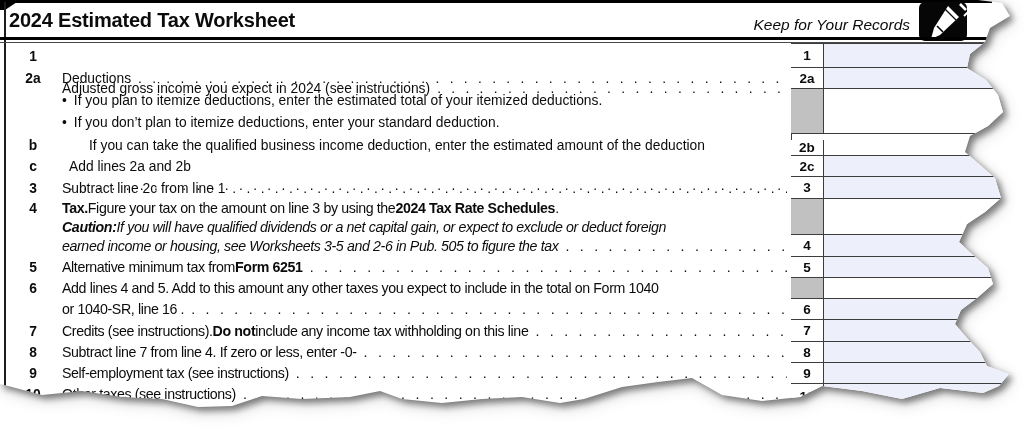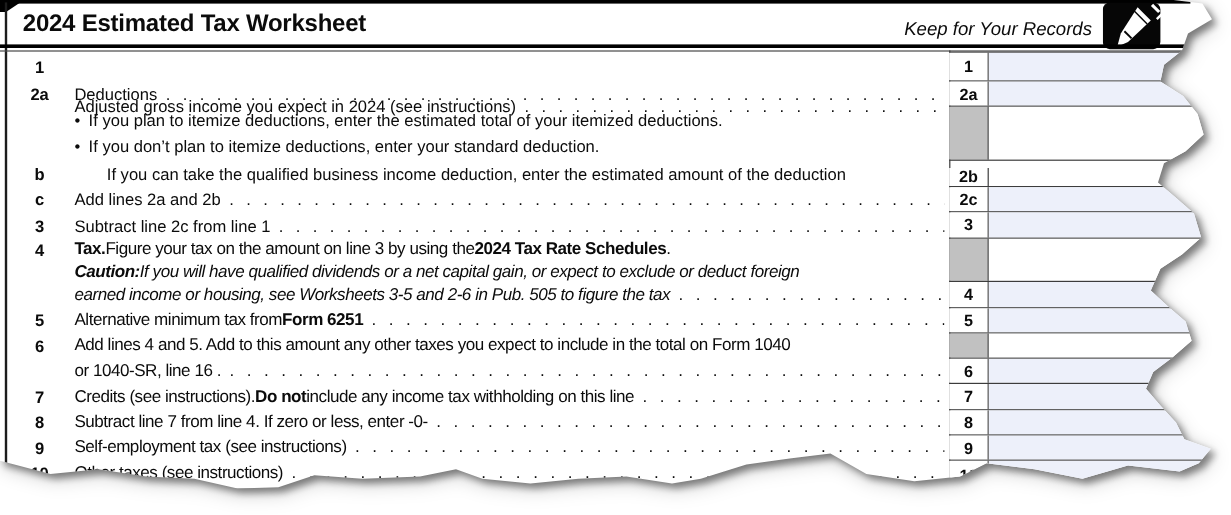--- a/index.html
+++ b/index.html
@@ -4,21 +4,21 @@
 <style>
   html,body{margin:0;padding:0;background:#ffffff;}
   body{width:1026px;height:429px;overflow:hidden;font-family:"Liberation Sans",sans-serif;color:#0b0b0b;}
   #shadow-wrap{width:1026px;height:429px;filter:drop-shadow(4px 4px 3px rgba(0,0,0,.42)) drop-shadow(1px 3px 7px rgba(0,0,0,.22));}
   #paper{position:relative;width:1026px;height:429px;background:#ffffff;
     clip-path:polygon(0px 0px,978px 0px,1002px 3px,1010px 16px,990px 28px,985px 42px,970px 54px,967px 68px,986px 80px,998px 95px,1003px 112px,988px 126px,970px 136px,965px 152px,979px 164px,995px 178px,1001px 198px,985px 212px,967px 224px,959px 242px,973px 255px,988px 268px,993px 284px,977px 298px,961px 310px,955px 324px,967px 338px,980px 352px,987px 366px,1009px 374px,999px 386px,983px 393px,940px 388px,902px 399px,862px 391px,822px 386px,800px 397px,762px 401px,722px 395px,692px 378px,658px 382px,622px 387px,584px 399px,560px 403px,522px 397px,482px 399px,442px 403px,402px 399px,380px 391px,350px 397px,302px 399px,262px 396px,232px 406px,198px 407px,162px 399px,122px 397px,82px 391px,42px 395px,12px 387px,0px 384px);}
   .abs{position:absolute;}
   #top-border{left:0;top:0;width:992px;height:3px;background:#000;}
   #corner-blob{left:0;top:0;width:20px;height:10px;background:#000;clip-path:polygon(0 0,100% 0,25% 100%,0 100%);}
   #left-border{left:4px;top:2px;width:2px;height:396px;background:#1c1c1c;}
-  #page-title{left:19px;top:9px;font-size:20px;font-weight:700;letter-spacing:-.2px;white-space:nowrap;}
+  #page-title{left:9px;top:9px;font-size:20px;font-weight:700;letter-spacing:-.2px;white-space:nowrap;}
   #records-note{left:748px;top:16px;width:162px;font-size:15.5px;font-style:italic;text-align:right;white-space:nowrap;}
   #pencil-box{left:919px;top:2px;}
   #title-rule{left:0;top:37px;width:1026px;height:3px;background:#000;}
   #table-top-rule{left:0;top:42px;width:1026px;height:1px;background:#4a4a4a;}
   #v-divider{left:791px;top:42px;width:1px;height:362px;background:#3c3c3c;}
   .tl{position:absolute;left:62px;width:725px;display:flex;align-items:baseline;white-space:nowrap;font-size:13.8px;line-height:19px;}
   .tl.cond{font-size:14.2px;letter-spacing:-.38px;text-align:right;}
   .lab{position:absolute;left:16px;width:34px;text-align:center;font-weight:700;font-size:13.8px;line-height:19px;}
   .seg-b{font-weight:700;}
   .seg-i{font-style:italic;}
@@ -72,21 +72,21 @@
         </div>
         <div class="tl" style="top: 113px;">
           <span class="bullet-mark">•</span>
           <span>If you don’t plan to itemize deductions, enter your standard deduction.</span>
         </div>
         <div class="lab abs" style="top: 136px;">b</div>
         <div class="tl" style="top: 136px; margin-left: 27px;">
           <span>If you can take the qualified business income deduction, enter the estimated amount of the deduction</span>
         </div>
         <div class="lab abs" style="top: 157px;">c</div>
-        <div class="tl" style="top: 157px;">
+        <div class="tl" style="top: 157px; flex-direction: column;">
           <span>Add lines 2a and 2b</span>
           <span class="dots">. . . . . . . . . . . . . . . . . . . . . . . . . . . . . . . . . . . . . . . . . . . . . . . . . . . . . . . . . . . . . . . . . . . . . . . . . . . . . . . .</span>
         </div>
         <div class="lab abs" style="top: 179px;">3</div>
         <div class="tl" style="top: 179px;">
           <span>Subtract line 2c from line 1</span>
           <span class="dots">. . . . . . . . . . . . . . . . . . . . . . . . . . . . . . . . . . . . . . . . . . . . . . . . . . . . . . . . . . . . . . . . . . . . . . . . . . . . . . . .</span>
         </div>
         <div class="lab abs" style="top: 199px;">4</div>
         <div class="tl cond" style="top: 199px;">

